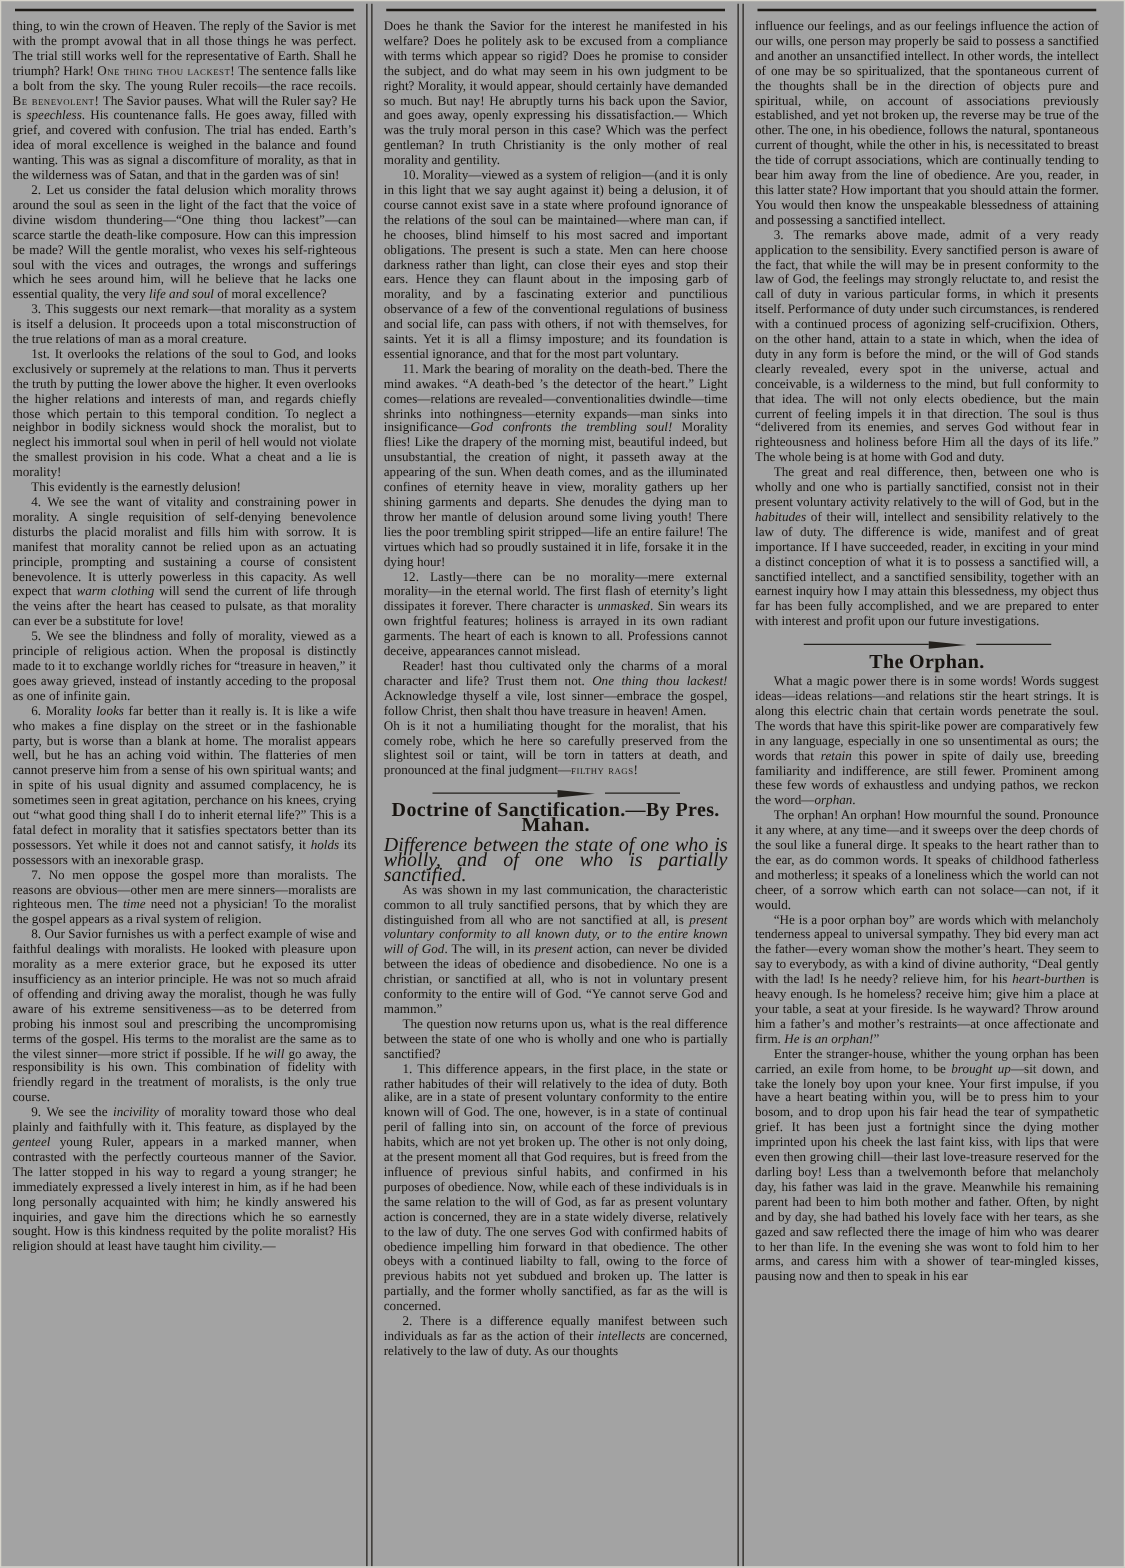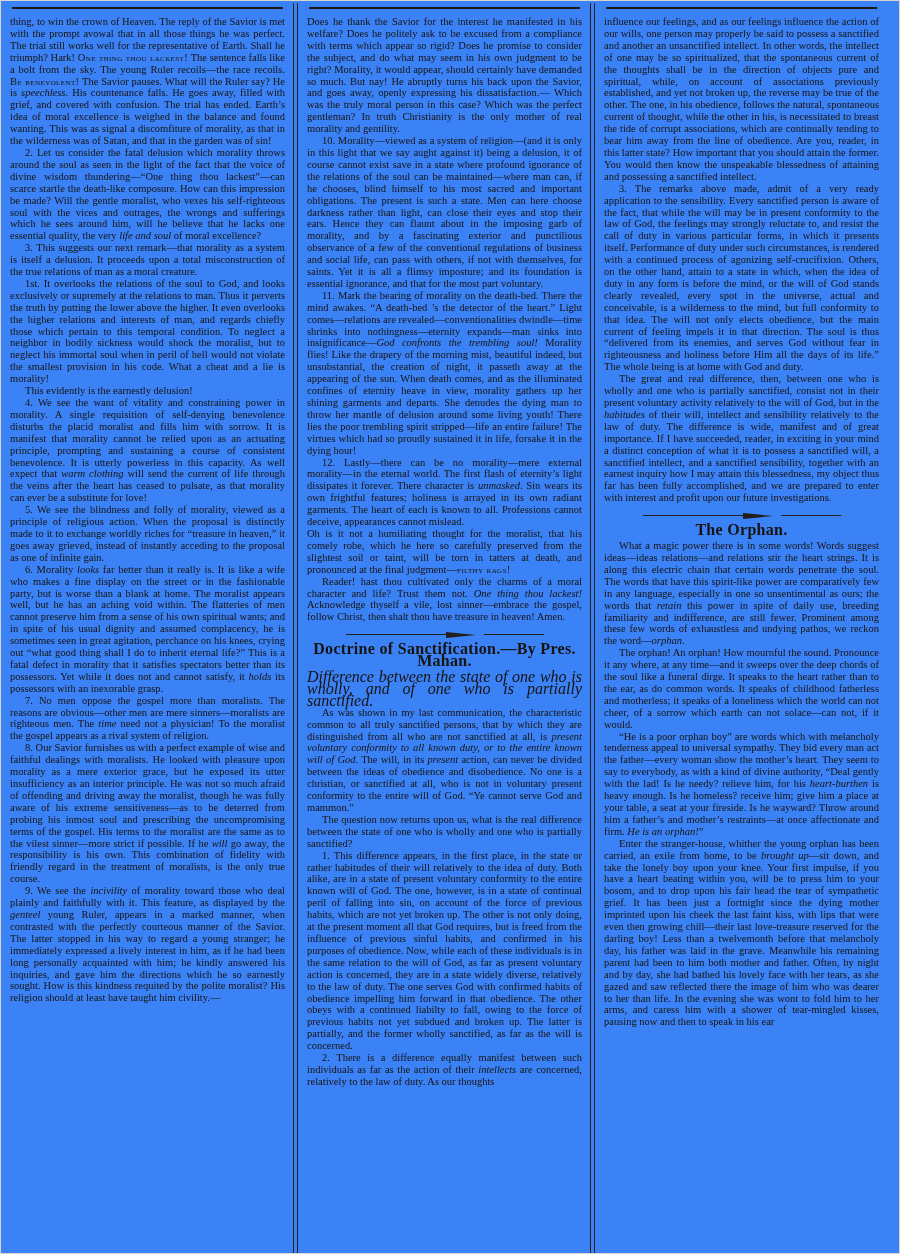--- a/index.html
+++ b/index.html
@@ -1,20 +1,20 @@
 <!DOCTYPE html>
 <html><head>
 <meta charset="utf-8">
 <style>
   html,body{margin:0;padding:0;background:#e9e7e1;}
   .sheet{
     position:relative;
     width:900px;height:1254px;
     margin:0 auto;
-    background:#3b82f6;
+    background:#a3a3a3;
     color:#17130f;
     overflow:hidden;
     box-sizing:border-box;
     border:1px solid #d8d5cc;
     font-family:"Liberation Serif","DejaVu Serif",serif;
     font-size:10.5px;
     line-height:11.9px;
   }
   .page-cols{display:flex;height:100%;}
   .col{
@@ -95,22 +95,22 @@
         </div>
     </div>
     <div class="vrule"></div>
     <div class="col">
       <div class="toprule"></div>
       <div>
           <p class="p noindent">Does he thank the Savior for the interest he manifested in his welfare?  Does he politely ask to be excused from a compliance with terms which appear so rigid?  Does he promise to consider the subject, and do what may seem in his own judgment to be right?  Morality, it would appear, should certainly have demanded so much. But nay!  He abruptly turns his back upon the Savior, and goes away, openly expressing his dissatisfaction.— Which was the truly moral person in this case?  Which was the perfect gentleman?  In truth Christianity is the only mother of real morality and gentility.</p>
           <p class="p">10.  Morality—viewed as a system of religion—(and it is only in this light that we say aught against it) being a delusion, it of course cannot exist save in a state where profound ignorance of the relations of the soul can be maintained—where man can, if he chooses, blind himself to his most sacred and important obligations.  The present is such a state.  Men can here choose darkness rather than light, can close their eyes and stop their ears. Hence they can flaunt about in the imposing garb of morality, and by a fascinating exterior and punctilious observance of a few of the conventional regulations of business and social life, can pass with others, if not with themselves, for saints.  Yet it is all a flimsy imposture; and its foundation is essential ignorance, and that for the most part voluntary.</p>
           <p class="p">11.  Mark the bearing of morality on the death-bed. There the mind awakes.  “A death-bed ’s the detector of the heart.”  Light comes—relations are revealed—conventionalities dwindle—time shrinks into nothingness—eternity expands—man sinks into insignificance—<span class="it">God confronts the trembling soul!</span>  Morality flies!  Like the drapery of the morning mist, beautiful indeed, but unsubstantial, the creation of night, it passeth away at the appearing of the sun.  When death comes, and as the illuminated confines of eternity heave in view, morality gathers up her shining garments and departs.  She denudes the dying man to throw her mantle of delusion around some living youth!  There lies the poor trembling spirit stripped—life an entire failure!  The virtues which had so proudly sustained it in life, forsake it in the dying hour!</p>
           <p class="p">12.  Lastly—there can be no morality—mere external morality—in the eternal world.  The first flash of eternity’s light dissipates it forever.  There character is <span class="it">unmasked</span>.  Sin wears its own frightful features; holiness is arrayed in its own radiant garments.  The heart of each is known to all.  Professions cannot deceive, appearances cannot mislead.</p>
+          <p class="p">Reader! hast thou cultivated only the charms of a moral character and life?  Trust them not.  <span class="it">One thing thou lackest!</span>  Acknowledge thyself a vile, lost sinner—embrace the gospel, follow Christ, then shalt thou have treasure in heaven!  Amen.</p>
           <p class="p noindent">Oh is it not a humiliating thought for the moralist, that his comely robe, which he here so carefully preserved from the slightest soil or taint, will be torn in tatters at death, and pronounced at the final judgment—<span class="sc">filthy rags!</span></p>
-          <p class="p">Reader! hast thou cultivated only the charms of a moral character and life?  Trust them not.  <span class="it">One thing thou lackest!</span>  Acknowledge thyself a vile, lost sinner—embrace the gospel, follow Christ, then shalt thou have treasure in heaven!  Amen.</p>
           <div class="divider">
             <span class="dline"></span>
             <span class="darrow"></span>
             <span class="dgap"></span>
             <span class="dline short"></span>
           </div>
           <h3 class="heading">Doctrine of Sanctification.—By Pres. Mahan.</h3>
           <p class="subtitle">Difference between the state of one who is wholly, and of one who is partially sanctified.</p>
           <p class="p">As was shown in my last communication, the characteristic common to all truly sanctified persons, that by which they are distinguished from all who are not sanctified at all, is <span class="it">present voluntary conformity to all known duty, or to the entire known will of God</span>.  The will, in its <span class="it">present</span> action, can never be divided between the ideas of obedience and disobedience.  No one is a christian, or sanctified at all, who is not in voluntary present conformity to the entire will of God.  “Ye cannot serve God and mammon.”</p>
           <p class="p">The question now returns upon us, what is the real difference between the state of one who is wholly and one who is partially sanctified?</p>

